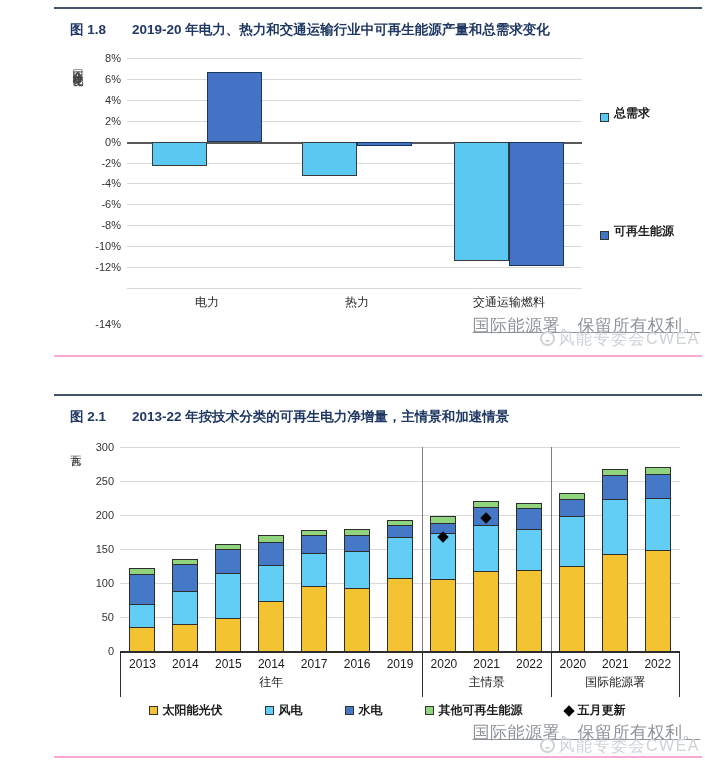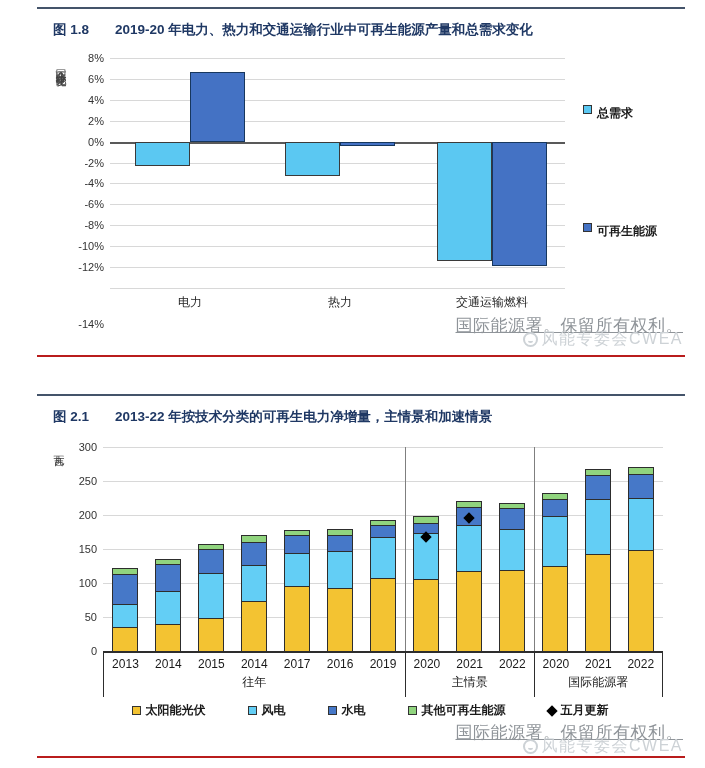--- a/index.html
+++ b/index.html
@@ -2,39 +2,39 @@
 <html><head>
 <meta charset="utf-8">
 <style>
   * { margin:0; padding:0; box-sizing:border-box; }
   html,body { background:#ffffff; }
   body {
     width:705px; height:768px; position:relative; overflow:hidden;
     font-family:"Liberation Sans","DejaVu Sans",sans-serif;
     -webkit-font-smoothing:antialiased;
   }
-  .panel { position:absolute; left:37px; width:648px; border-top:2px solid #44546A; border-bottom:2px solid #b91c1c; background:#fff; }
+  .panel { position:absolute; left:54px; width:648px; border-top:2px solid #44546A; border-bottom:2px solid #f9a8d4; background:#fff; }
   #panel1 { top:7px;  height:350px; }
   #panel2 { top:394px; height:364px; }
 
   .fig-title-row { position:absolute; top:12px; left:16px; right:10px; display:flex; gap:26px;
                    color:#1F3864; font-size:13.5px; font-weight:bold; white-space:nowrap; }
 
   .ytitle { position:absolute; writing-mode:vertical-rl; font-size:11px; color:#404040; letter-spacing:1px; }
 
   .plot { position:absolute; }
   .gridline { position:absolute; left:0; right:0; height:1px; background:#D8D8D8; }
   .gridline.zero { height:2px; background:#595959; z-index:2; }
   .ytick { position:absolute; right:0; transform:translateY(-50%); font-size:11px; color:#333; white-space:nowrap; }
 
   
   .c1-group { position:absolute; top:0; height:100%; width:110px; z-index:3; }
   .c1-bar { position:absolute; width:55px; }
   .c1-xlabel { position:absolute; transform:translateX(-50%); font-size:12px; color:#262626; white-space:nowrap; }
-  .c1-legend-item { position:absolute; display:flex; align-items:flex-start; gap:5px; font-size:12px; color:#1a1a1a; font-weight:600; white-space:nowrap; }
+  .c1-legend-item { position:absolute; display:flex; align-items:flex-end; gap:5px; font-size:12px; color:#1a1a1a; font-weight:600; white-space:nowrap; }
   .legend-swatch { width:9px; height:9px; border:1px solid #333; flex:0 0 auto; }
 
   
   .c2-group { position:absolute; top:0; height:100%; display:flex; justify-content:space-around; align-items:flex-end; z-index:3; }
   .c2-divider { position:absolute; top:0; width:1px; background:#7f7f7f; z-index:1; }
   .c2-bar { position:relative; width:26px; height:100%; display:flex; flex-direction:column; justify-content:flex-end; }
   .c2-seg { width:100%; border:1px solid #2d2d2d; border-bottom:none; }
   .c2-diamond { position:absolute; left:50%; width:8px; height:8px; background:#000; transform:translate(-50%,50%) rotate(45deg); z-index:5; }
   .c2-axisbox { position:absolute; display:flex; border-top:2px solid #2d2d2d; }
   .c2-axisgroup { display:flex; flex-direction:column; border-left:1.5px solid #2d2d2d; }
@@ -42,21 +42,21 @@
   .c2-years { display:flex; justify-content:space-around; padding-top:4px; }
   .c2-year { font-size:12px; color:#1a1a1a; text-align:center; }
   .c2-groupname { text-align:center; font-size:12px; color:#1a1a1a; padding-top:3px; }
   .c2-legend { position:absolute; display:flex; justify-content:center; gap:42px; align-items:center; }
   .c2-legend-item { display:flex; align-items:center; gap:5px; font-size:12px; font-weight:600; color:#1a1a1a; white-space:nowrap; }
   .diamond-glyph { width:8px; height:8px; background:#000; transform:rotate(45deg); flex:0 0 auto; }
 
   
   .watermark { position:absolute; right:2px; text-align:right; line-height:1; z-index:6; }
   .wm-l1 { font-size:17px; color:#8f9499; letter-spacing:0.5px;text-decoration:underline; }
-  .wm-l2 { margin-top:-3px; font-size:16px; color:#cdd2d6; letter-spacing:1.5px; display:flex; align-items:center; justify-content:flex-end; gap:4px; }
+  .wm-l2 { margin-top:-3px; font-size:16px; color:#cdd2d6; letter-spacing:1.5px; display:flex; align-items:flex-start; justify-content:flex-end; gap:4px; }
   .wm-logo { width:15px; height:15px; border:2px solid #cdd2d6; border-radius:50%; position:relative; flex:0 0 auto; }
   .wm-logo::after { content:""; position:absolute; left:3px; top:4px; width:5px; height:3px; border-bottom:2px solid #cdd2d6; border-radius:50%; }
 </style>
 </head>
 <body>
 
 <section class="panel" id="panel1">
   <div class="fig-title-row">
     <span>图 1.8</span>
     <span>2019-20 年电力、热力和交通运输行业中可再生能源产量和总需求变化</span>

